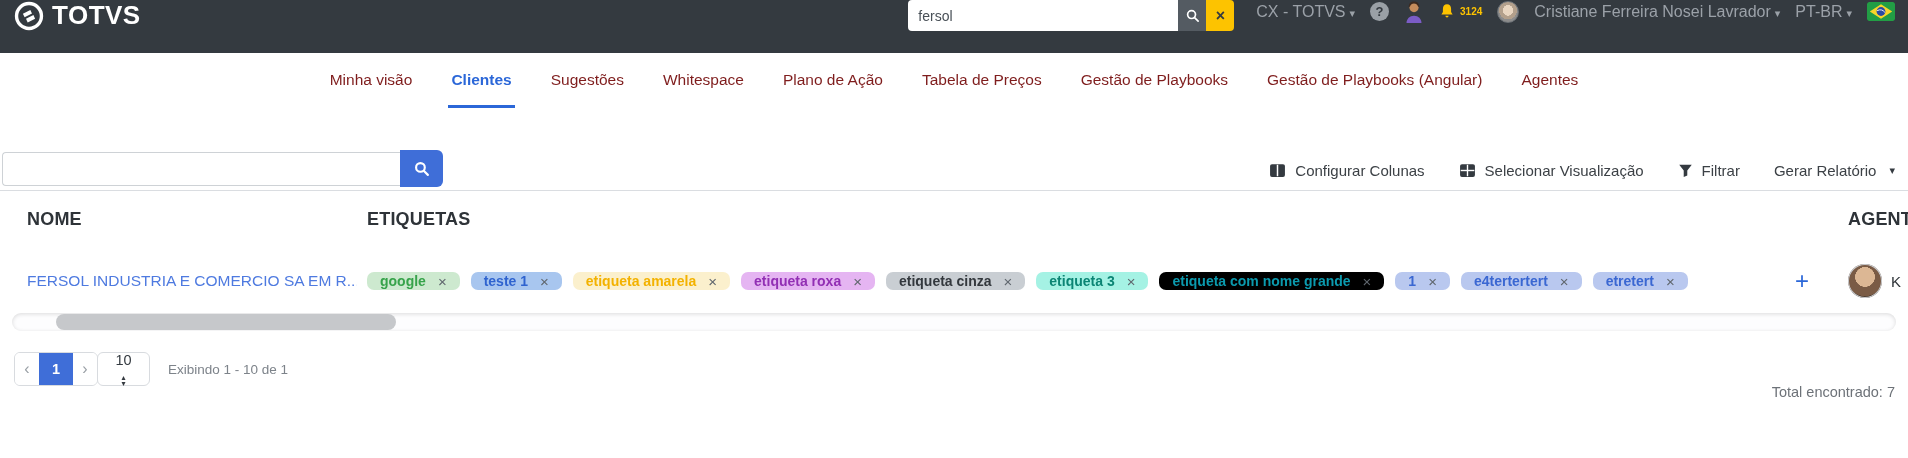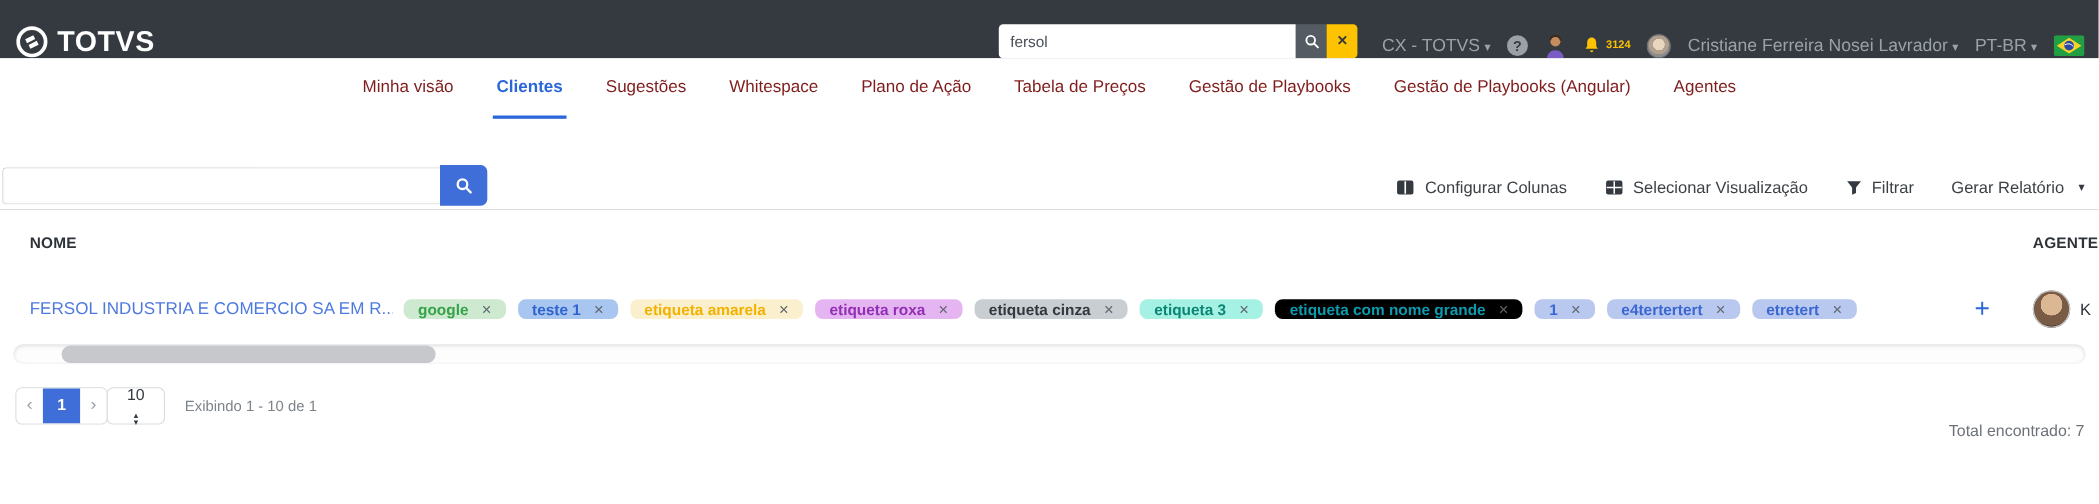--- a/index.html
+++ b/index.html
@@ -5,21 +5,21 @@
   * { margin:0; padding:0; box-sizing:border-box; }
   html,body { background:#fff; }
   .page {
     position:relative; width:1908px; height:458px; overflow:hidden;
     background:#fff; font-family:"Liberation Sans","DejaVu Sans",sans-serif;
     -webkit-font-smoothing:antialiased;
   }
   
   .navbar {
     position:absolute; top:0; left:0; right:0; height:53px;
-    background:#343a40; display:flex; align-items:flex-end; padding:0 13px 0 14px;
+    background:#343a40; display:flex; align-items:flex-start; padding:0 13px 0 14px;
   }
   .brand { display:flex; align-items:center; gap:8px; margin-right:26px; }
   .brand-logo { width:30px; height:30px; display:block; }
   .brand-name { color:#fff; font-size:26px; font-weight:bold; letter-spacing:.5px; }
   .nav-menu { display:flex; align-items:center; gap:30px; }
   .nav-item { color:#9ba1a8; font-size:16px; white-space:nowrap; cursor:pointer; text-decoration:none; }
   .caret { font-size:11px; color:inherit; margin-left:4px; font-family:"DejaVu Sans",sans-serif; }
   .nav-search { display:flex; align-items:center; margin-left:auto; margin-right:22px; }
   .nav-search input {
     width:270px; height:31px; border:none; border-radius:4px 0 0 4px;
@@ -79,21 +79,21 @@
     position:absolute; top:150px; right:13px; height:40px;
     display:flex; align-items:center; gap:34px;
   }
   .tool { display:flex; align-items:center; gap:9px; color:#3c4146; font-size:15px; cursor:pointer; white-space:nowrap; }
   .tool svg { display:block; }
   .tool .caret { color:#343a40; }
   
   .table-top-border { position:absolute; top:190px; left:0; right:0; border-top:1px solid #dadde1; }
   .th {
     position:absolute; top:191px; height:57px; display:flex; align-items:center;
-    font-size:14px; font-weight:bold; color:#2e3338; letter-spacing:.2px; white-space:nowrap;
+    font-size:18px; font-weight:bold; color:#2e3338; letter-spacing:.2px; white-space:nowrap;
   }
   .th-nome { left:27px; }
   .th-etiquetas { left:367px; }
   .th-agente { left:1848px; }
   .row-name {
     position:absolute; top:248px; left:27px; height:66px; display:flex; align-items:center;
     color:#4e7ae0; font-size:15.5px; white-space:nowrap; cursor:pointer; text-decoration:none;
     max-width:330px; overflow:hidden;
   }
   .tags { position:absolute; top:248px; left:367px; height:66px; display:flex; align-items:center; gap:11px; }
@@ -248,20 +248,21 @@
       <span>Filtrar</span>
     </span>
     <span class="tool">
       <span>Gerar Relatório</span>
       <span class="caret">▾</span>
     </span>
   </div>
 
   <div class="table-top-border"></div>
   <div class="th th-nome">NOME</div>
+  <div class="th th-etiquetas">ETIQUETAS</div>
   <div class="th th-agente">AGENTE</div>
 
   <a class="row-name">FERSOL INDUSTRIA E COMERCIO SA EM R...</a>
 
   <div class="tags">
     <span class="tag" style="background-color: rgb(205, 233, 207); color: rgb(54, 163, 74);">
       <span>google</span>
       <span class="tag-close">×</span>
     </span>
     <span class="tag" style="background-color: rgb(168, 198, 239); color: rgb(47, 99, 207);">

